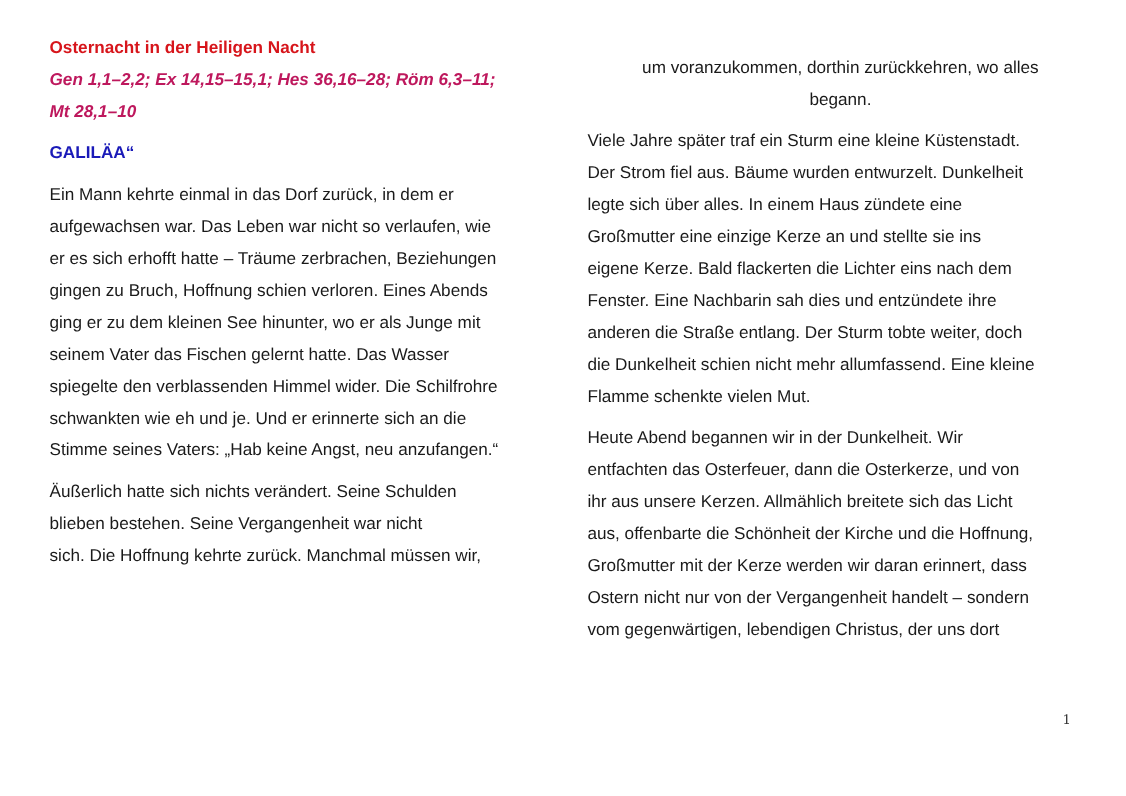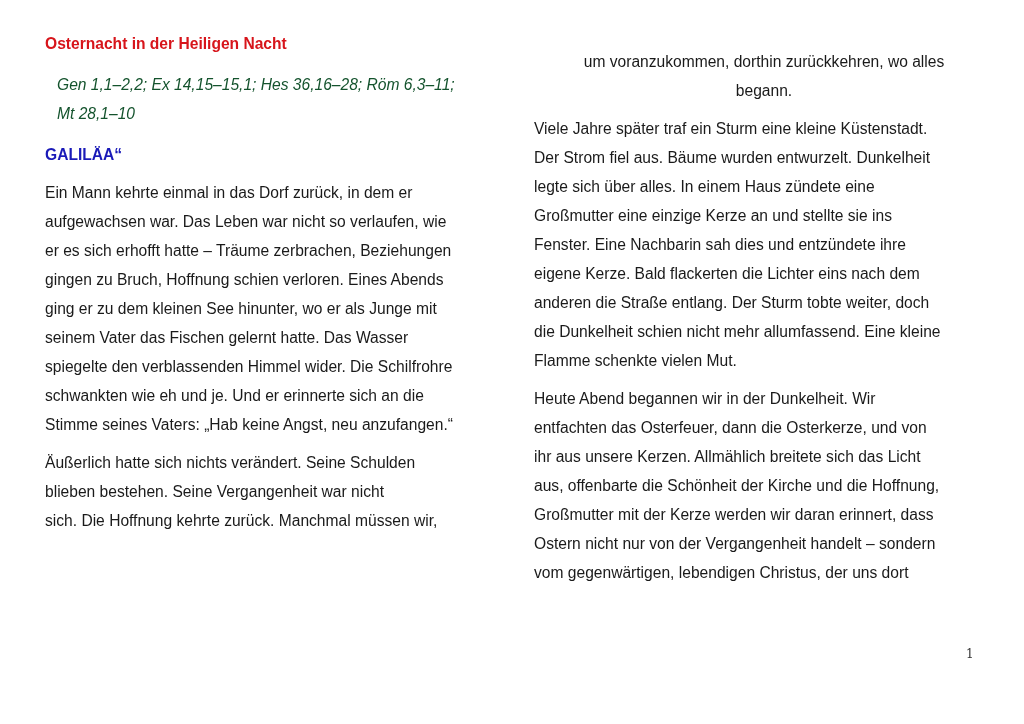--- a/index.html
+++ b/index.html
@@ -31,24 +31,25 @@
     }
     .col-left { left: 45px; }
     .col-right { left: 534px; width: 460px; }
     .title {
       color: #d7151b;
       font-weight: bold;
       margin: 0;
       line-height: 29px;
     }
     .refs {
-      color: #14532d;
+      color: #be185d;
       font-style: italic;
-      margin: 12px;
+      margin: 0;
       line-height: 29px;
+      font-weight: bold;
     }
     .heading {
       color: #1a1ab8;
       font-weight: bold;
       margin: 9px 0 0 0;
       line-height: 29px;
     }
     p.para {
       margin: 9px 0 0 0;
     }
@@ -107,22 +108,22 @@
     <p class="para first-right">
       <span class="line">um voranzukommen, dorthin zurückkehren, wo alles</span>
       <span class="line">begann.</span>
     </p>
 
     <p class="para">
       <span class="line">Viele Jahre später traf ein Sturm eine kleine Küstenstadt.</span>
       <span class="line">Der Strom fiel aus. Bäume wurden entwurzelt. Dunkelheit</span>
       <span class="line">legte sich über alles. In einem Haus zündete eine</span>
       <span class="line">Großmutter eine einzige Kerze an und stellte sie ins</span>
+      <span class="line">eigene Kerze. Bald flackerten die Lichter eins nach dem</span>
       <span class="line">Fenster. Eine Nachbarin sah dies und entzündete ihre</span>
-      <span class="line">eigene Kerze. Bald flackerten die Lichter eins nach dem</span>
       <span class="line">anderen die Straße entlang. Der Sturm tobte weiter, doch</span>
       <span class="line">die Dunkelheit schien nicht mehr allumfassend. Eine kleine</span>
       <span class="line">Flamme schenkte vielen Mut.</span>
     </p>
 
     <p class="para">
       <span class="line">Heute Abend begannen wir in der Dunkelheit. Wir</span>
       <span class="line">entfachten das Osterfeuer, dann die Osterkerze, und von</span>
       <span class="line">ihr aus unsere Kerzen. Allmählich breitete sich das Licht</span>
       <span class="line">aus, offenbarte die Schönheit der Kirche und die Hoffnung,</span>

